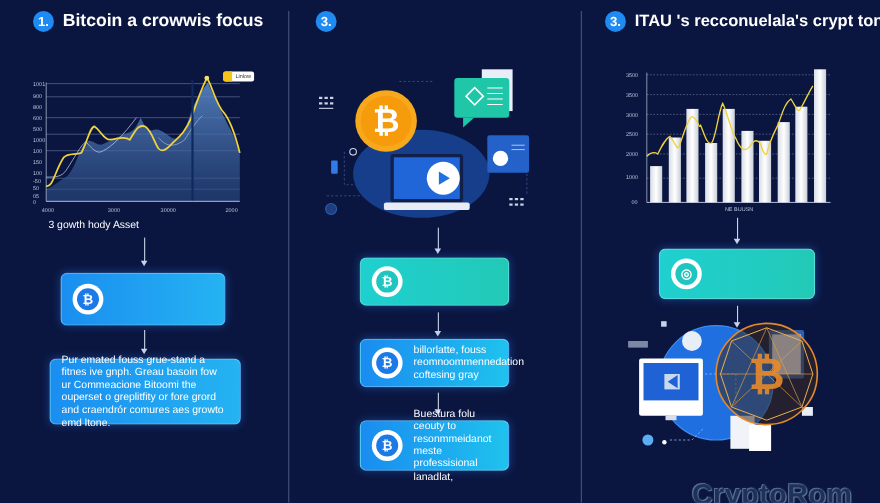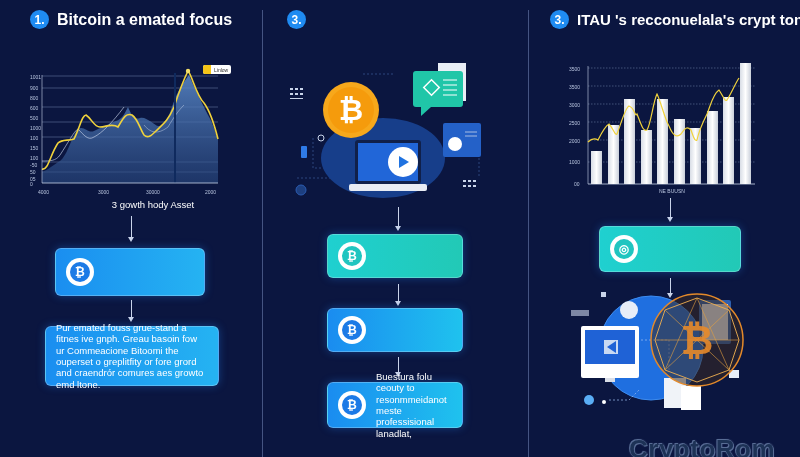--- a/index.html
+++ b/index.html
@@ -68,21 +68,21 @@
 </style>
 </head>
 <body>
 
 <div class="col-divider" style="left:262px;"></div>
 <div class="col-divider" style="left:528px;"></div>
 
 <div class="col" style="left:0;width:262px;">
   <div class="col-title" style="left:30px;">
     <span class="num-badge">1.</span>
-    <span>Bitcoin a emated focus</span>
+    <span>Bitcoin a crowwis focus</span>
   </div>
 
   <svg style="position:absolute;left:28px;top:55px;" width="200" height="140" viewBox="0 0 200 140">
     <defs>
       <linearGradient id="areaGrad" x1="0" y1="0" x2="0" y2="1">
         <stop offset="0" stop-color="#5c8ccc" stop-opacity="0.85"></stop>
         <stop offset="1" stop-color="#2a4a82" stop-opacity="0.6"></stop>
       </linearGradient>
     </defs>
 
@@ -123,21 +123,21 @@
   <div class="axis-label" style="left:30px;top:176px;">05</div>
   <div class="axis-label" style="left:30px;top:181px;">0</div>
   <div class="axis-label" style="left:38px;top:189px;">4000</div>
   <div class="axis-label" style="left:98px;top:189px;">3000</div>
   <div class="axis-label" style="left:146px;top:189px;">30000</div>
   <div class="axis-label" style="left:205px;top:189px;">2000</div>
   <div class="legend-chip" style="left:203px;top:65px;">
     <i></i>
     <span>Linlow</span>
   </div>
-  <div style="position:absolute;left:0;width:262px;top:199px;text-align:center;font-size:9.5px;padding-left:44px;">3 gowth hody Asset</div>
+  <div style="position:absolute;left:0;width:262px;top:199px;text-align:left;font-size:9.5px;padding-left:44px;">3 gowth hody Asset</div>
 
   <div class="arrow" style="left:131px;top:216px;height:22px;"></div>
 
   <div class="card blue" style="left:55px;top:248px;width:150px;height:48px;">
     <div class="coin-icon">
         <span>₿</span>
       </div>
   </div>
 
   <div class="arrow" style="left:131px;top:300px;height:18px;"></div>
@@ -219,20 +219,21 @@
         <span>₿</span>
       </div>
   </div>
 
   <div class="arrow" style="left:135px;top:284px;height:18px;"></div>
 
   <div class="card blue-cyan" style="left:64px;top:308px;width:136px;height:44px;">
     <div class="coin-icon">
         <span>₿</span>
       </div>
+    <div>billorlatte, fouss reomnoommennedation coftesing gray</div>
   </div>
 
   <div class="arrow" style="left:135px;top:357px;height:16px;"></div>
 
   <div class="card blue-cyan" style="left:64px;top:382px;width:136px;height:46px;">
     <div class="coin-icon">
         <span>₿</span>
       </div>
     <div>Buestura folu ceouty to resonmmeidanot meste professisional lanadlat,</div>
   </div>

